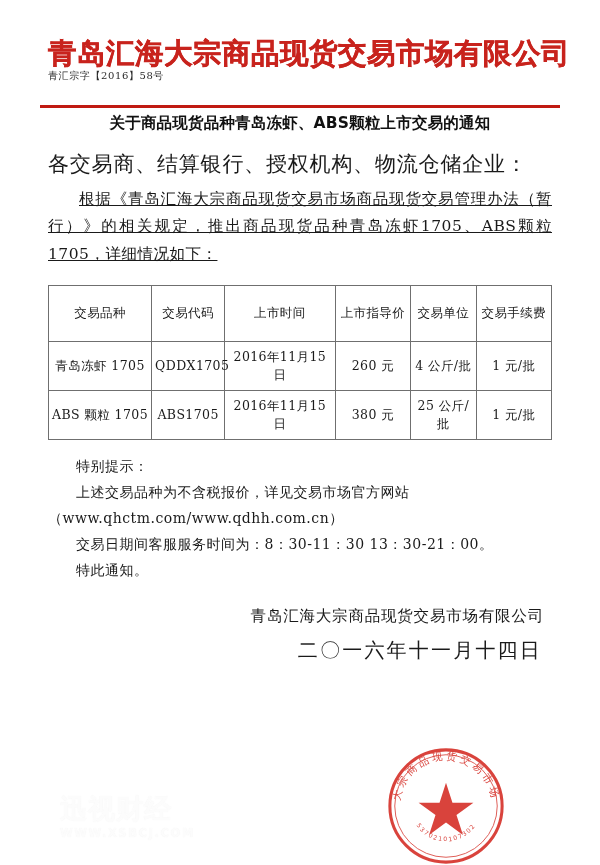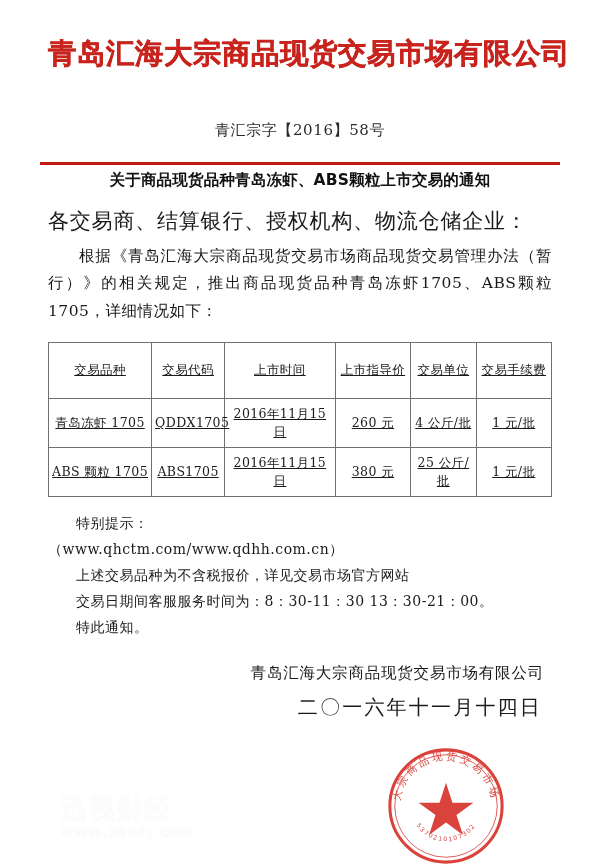--- a/index.html
+++ b/index.html
@@ -33,24 +33,22 @@
     font-weight: bold;
     font-size: 28.5px;
     letter-spacing: 0.5px;
     color: #c8231d;
     line-height: 1.1;
     white-space: nowrap;
     -webkit-text-stroke: 0.4px #c8231d;
   }
 
   .doc-number {
-    text-align: center;
-    font-size: 15px;
+    font-size: 10px;
     color: #2b2b2b;
-    margin-top: 52px;
     letter-spacing: 0.6px;
   }
 
   .red-rule {
     height: 2.5px;
     background: #c01a12;
     margin-top: 22px;
     margin-left: -8px;
     margin-right: -8px;
   }
@@ -72,40 +70,39 @@
     margin-top: 16px;
     letter-spacing: 0.8px;
   }
   .para {
     font-size: 15.5px;
     line-height: 1.78;
     margin-top: 8px;
     letter-spacing: 0.5px;
     text-align: justify;
   }
-  .para.indent { text-indent: 2em; }
+  .para.indent { text-indent: 2em; text-decoration: underline; }
 
   
   table.spec {
     border-collapse: collapse;
     width: 100%;
     margin-top: 16px;
     table-layout: fixed;
   }
   table.spec td {
     border: 1px solid #6f6f6f;
     text-align: center;
     vertical-align: middle;
     font-size: 12.5px;
     line-height: 1.45;
     padding: 6px 3px;
     letter-spacing: 0.4px;
     height: 46px;
     box-sizing: border-box;
-    text-decoration: underline;
   }
   table.spec tr.head td { height: 56px; }
   .col-a { width: 20.5%; }
   .col-b { width: 14.5%; }
   .col-c { width: 22%; }
   .col-d { width: 15%; }
   .col-e { width: 13%; }
   .col-f { width: 15%; }
 
   
@@ -225,22 +222,22 @@
         <td>2016年11月15日</td>
         <td>380 元</td>
         <td>25 公斤/批</td>
         <td>1 元/批</td>
       </tr>
     </tbody>
   </table>
 
   <div class="notes">
     <div class="note-line indent">特别提示：</div>
+    <div class="note-line indent">上述交易品种为不含税报价，详见交易市场官方网站</div>
     <div class="note-line">（www.qhctm.com/www.qdhh.com.cn）</div>
-    <div class="note-line indent">上述交易品种为不含税报价，详见交易市场官方网站</div>
     <div class="note-line indent">交易日期间客服服务时间为：8：30-11：30  13：30-21：00。</div>
     <div class="note-line indent">特此通知。</div>
   </div>
 
   <div class="signature">
     <div class="sign-org">青岛汇海大宗商品现货交易市场有限公司</div>
     <div class="sign-date">二〇一六年十一月十四日</div>
   </div>
 
 </div>

